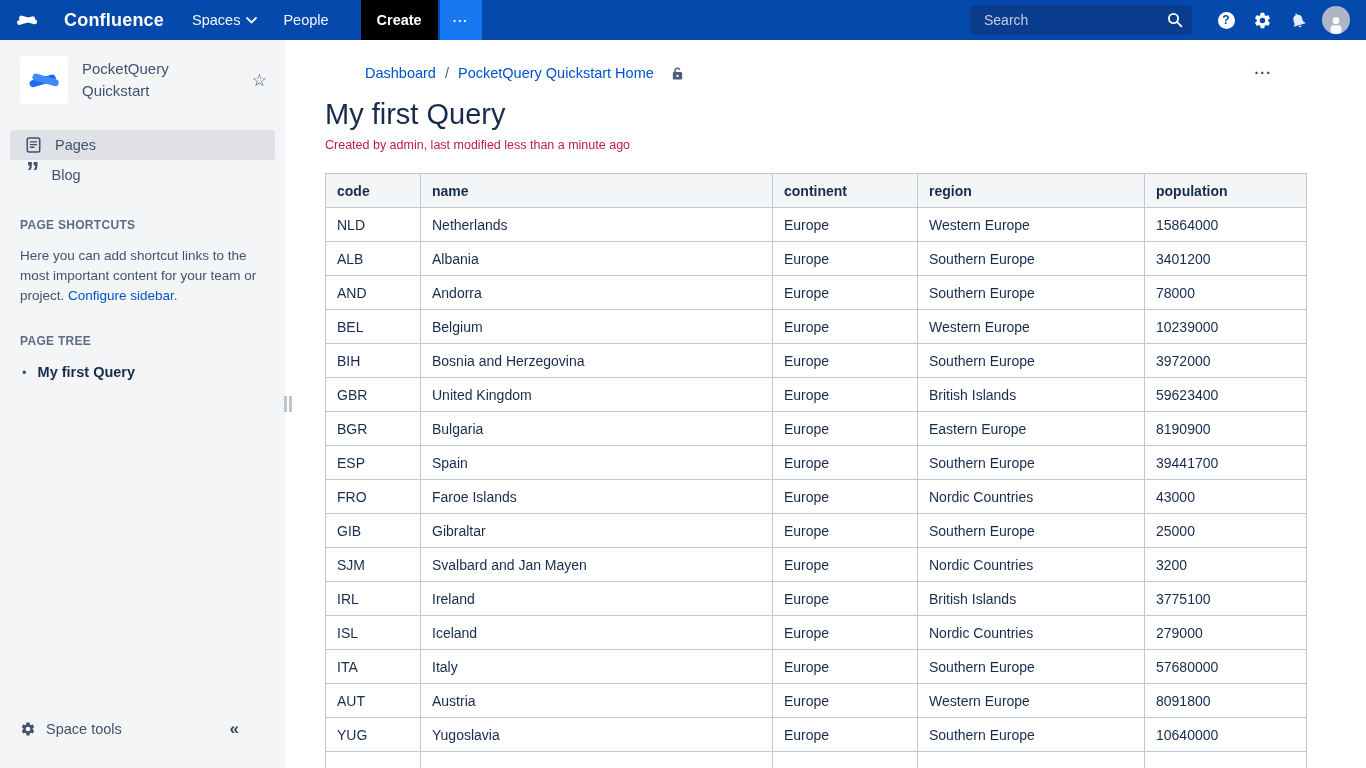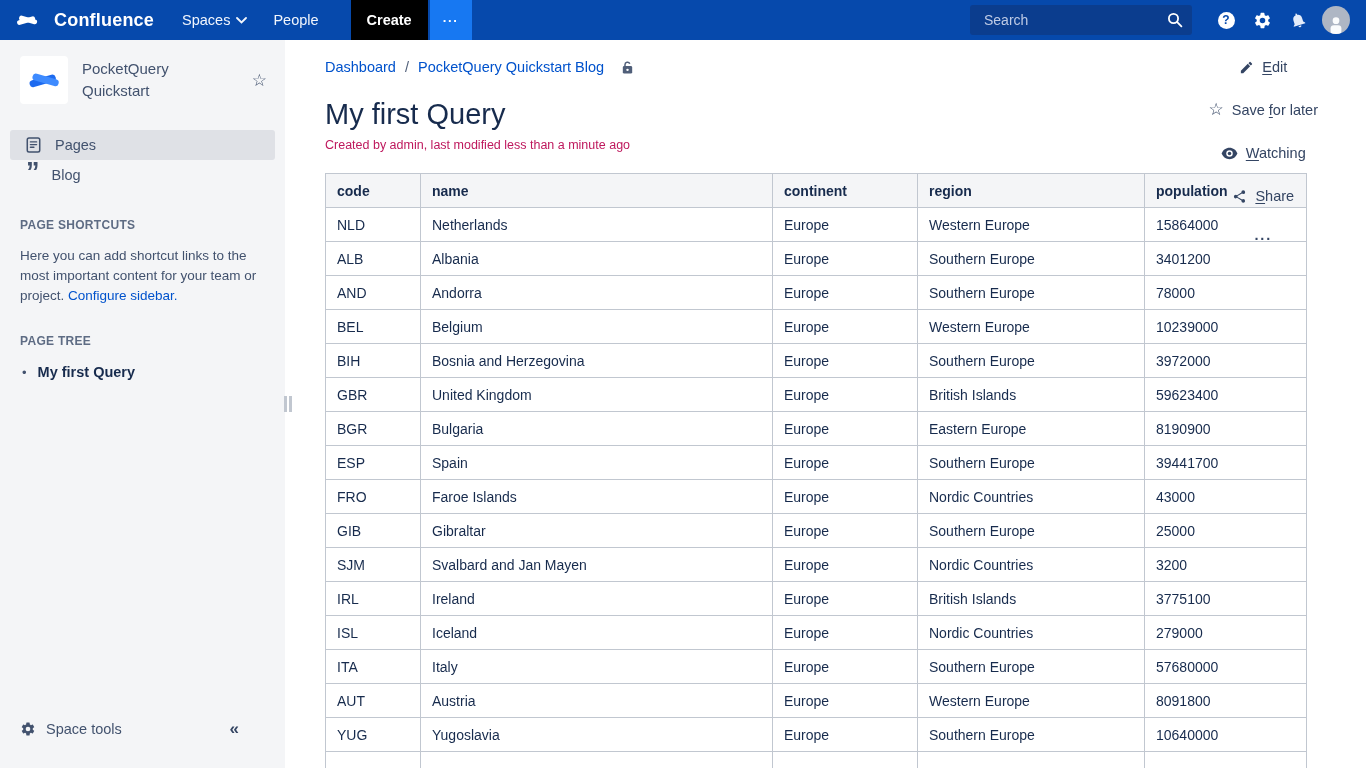--- a/index.html
+++ b/index.html
@@ -4,21 +4,21 @@
 <style>
   * { box-sizing: border-box; }
   html,body { margin:0; padding:0; }
   body {
     width:1366px; height:768px; overflow:hidden;
     font-family:"Liberation Sans", sans-serif;
     background:#fff; color:#172B4D;
   }
   
   .topnav{height:40px;background:#0649AC;display:flex;align-items:center;padding:0 12px 0 16px;}
-  .brand{display:flex;align-items:center;gap:16px;color:#fff;margin-right:28px;cursor:pointer;}
+  .brand{display:flex;align-items:center;gap:26px;color:#fff;margin-right:28px;cursor:pointer;}
   .brand-name{font-size:18px;font-weight:600;letter-spacing:.2px;}
   .nav-item{color:#F2F6FD;font-size:14.5px;margin-right:26px;display:flex;align-items:center;gap:6px;cursor:pointer;}
   .create-group{display:flex;margin-left:6px;border-radius:3px;overflow:hidden;}
   .create-btn{background:#000000;color:#fff;font-weight:700;font-size:14.5px;padding:20px 16px;border:none;cursor:pointer;}
   .create-more{background:#1778F2;color:#fff;padding:8px 13px;border:none;border-left:2px solid #0649AC;font-weight:700;letter-spacing:1px;font-size:13px;cursor:pointer;}
   .spacer{flex:1;}
   .search-box{width:222px;height:30px;background:#0B3D8E;border-radius:3px;display:flex;align-items:center;padding:0 10px 0 12px;margin-right:16px;}
   .search-box input{flex:1;background:transparent;border:none;outline:none;color:#fff;font-size:14px;font-family:inherit;}
   .search-box input::placeholder{color:#BFCBE5;}
   .nav-icon{width:36px;display:flex;justify-content:center;align-items:center;color:#fff;cursor:pointer;}
@@ -39,21 +39,21 @@
   .shortcut-text{margin:14px 20px 0 20px;font-size:13.5px;color:#42526E;line-height:20px;width:242px;}
   .shortcut-text a{color:#0052CC;text-decoration:none;cursor:pointer;}
   .tree-item{margin:16px 0 0 22px;display:flex;gap:11px;align-items:center;font-weight:700;font-size:14.5px;color:#172B4D;cursor:pointer;}
   .tree-bullet{color:#42526E;font-size:13px;font-weight:400;}
   .space-tools{position:absolute;bottom:16px;left:0;right:0;height:46px;display:flex;align-items:center;padding:0 20px;color:#42526E;font-size:14.5px;gap:10px;cursor:pointer;}
   .collapse-btn{margin-left:auto;margin-right:26px;font-size:17px;font-weight:700;color:#344563;cursor:pointer;}
   .grip{position:absolute;left:284px;top:356px;display:flex;gap:2px;cursor:col-resize;z-index:3;}
   .grip span{width:3px;height:16px;background:#C1C7D0;}
   
   main{flex:1;padding:19px 0 0 40px;overflow:hidden;background:#fff;}
-  .breadcrumb-row{display:flex;align-items:flex-start;justify-content:space-between;padding-right:48px;height:22px;}
+  .breadcrumb-row{display:flex;align-items:flex-end;justify-content:space-between;padding-right:48px;height:22px;margin-left:40px;}
   .breadcrumbs{display:flex;align-items:center;gap:9px;font-size:14.5px;}
   .breadcrumbs a{color:#0052CC;text-decoration:none;cursor:pointer;}
   .crumb-sep{color:#505F79;}
   .lock-icon{margin-left:7px;display:flex;align-items:center;}
   .page-actions{display:flex;align-items:center;gap:27px;color:#344563;font-size:14.5px;flex-direction:column;}
   .action{display:flex;align-items:center;gap:8px;cursor:pointer;}
   .action u{text-underline-offset:2px;}
   .more-action{font-weight:700;letter-spacing:1px;cursor:pointer;}
   .page-title{font-size:29px;font-weight:500;color:#172B4D;margin:14px 0 0 0;line-height:38px;}
   .byline{margin-top:5px;font-size:12.5px;color:#be185d;}
@@ -180,21 +180,21 @@
   <div class="grip">
       <span></span>
       <span></span>
     </div>
 
   <main>
     <div class="breadcrumb-row">
       <div class="breadcrumbs">
         <a>Dashboard</a>
         <span class="crumb-sep">/</span>
-        <a>PocketQuery Quickstart Blog</a>
+        <a>PocketQuery Quickstart Home</a>
         <span class="lock-icon">
           <svg width="15" height="15" viewBox="0 0 16 16" fill="#505F79">
               <path d="M4.5 6.5V5a3.5 3.5 0 0 1 6.7-1.4l-1.5.6A1.9 1.9 0 0 0 6.1 5v1.5z"></path>
               <rect x="3" y="6.5" width="10" height="8" rx="1.5"></rect>
               <circle cx="8" cy="10.5" r="1.3" fill="#fff"></circle>
             </svg>
         </span>
       </div>
       <div class="page-actions">
         <span class="action">

